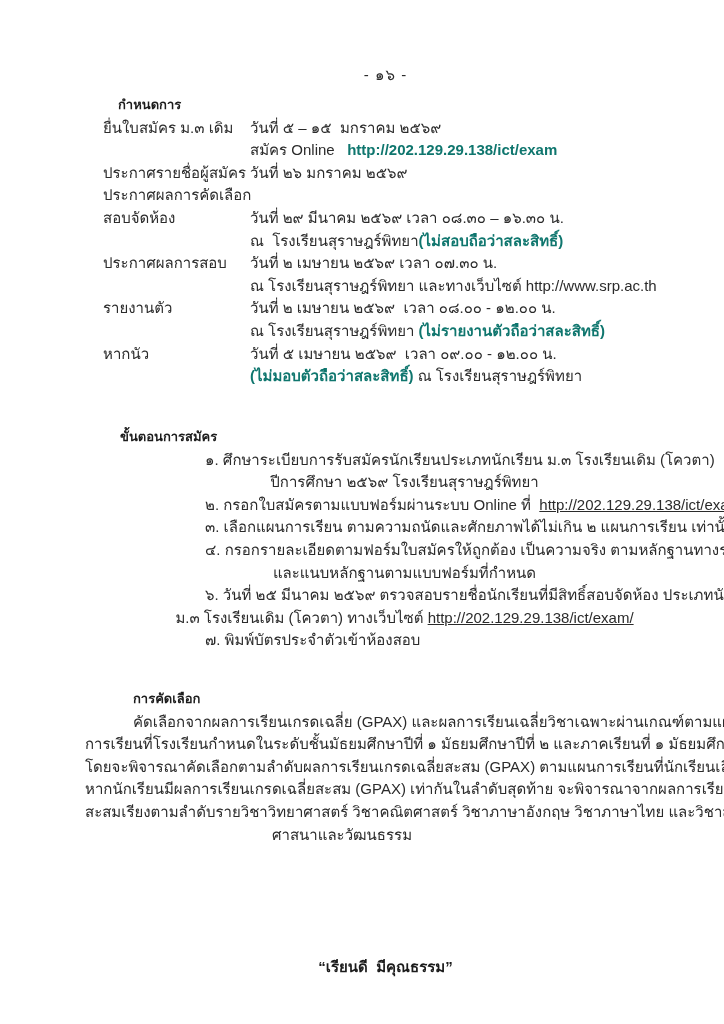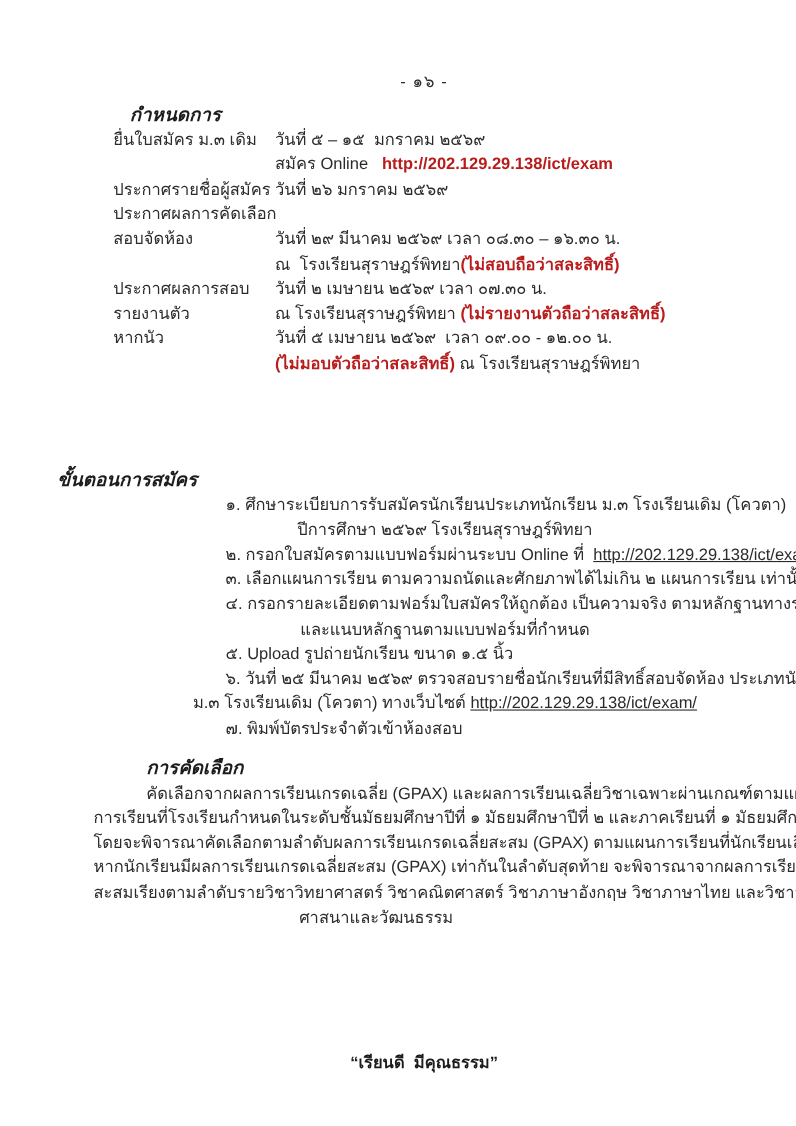--- a/index.html
+++ b/index.html
@@ -7,34 +7,34 @@
     position:relative;
     width:724px;height:1024px;
     background:#ffffff;
     overflow:hidden;
     color:#2b2b2b;
     font-family:"Liberation Sans", sans-serif;
     font-size:15px;
     padding-left:47px;
   }
   .line{line-height:22.6px;white-space:pre;}
-  .b{font-weight:700;color:#b91c1c;}
+  .b{font-weight:700;color:#0f766e;}
   .u{text-decoration:underline;}
   .pageno{position:absolute;top:64px;left:0;width:100%;text-align:center;letter-spacing:1px;}
-  .heading{font-weight:700;font-size:17px;color:#1c1c1c;font-style:italic;}
+  .heading{font-weight:700;font-size:13px;color:#1c1c1c;}
   
   #sec-schedule{position:absolute;top:94px;left:0;width:724px;}
   #sec-schedule .heading{margin-left:118px;}
   #schedule-rows{margin-left:103px;}
   .srow{display:flex;align-items:flex-start;}
   .slabel{width:147px;flex:none;}
   .svals{flex:1;min-width:0;}
   
   #sec-steps{position:absolute;top:426px;left:0;width:724px;}
-  #sec-steps .heading{margin-left:52px;}
+  #sec-steps .heading{margin-left:120px;}
   
   #sec-selection{position:absolute;top:688px;left:0;width:599px;}
   #sec-selection .heading{margin-left:133px;}
   
   .in-step{margin-left:205px;}
   .in-marg{margin-left:85px;text-align:center;}
   .in-para{margin-left:133px;}
   
   .footer{position:absolute;top:956px;left:0;width:100%;text-align:center;font-weight:700;color:#1c1c1c;}
 </style>
@@ -68,25 +68,27 @@
           <div class="slabel line">สอบจัดห้อง</div>
           <div class="svals">
             <div class="line"><span>วันที่ ๒๙ มีนาคม ๒๕๖๙ เวลา ๐๘.๓๐ – ๑๖.๓๐ น.</span></div>
             <div class="line"><span>ณ  โรงเรียนสุราษฎร์พิทยา</span><span class="b">(ไม่สอบถือว่าสละสิทธิ์)</span></div>
           </div>
         </div>
         <div class="srow">
           <div class="slabel line">ประกาศผลการสอบ</div>
           <div class="svals">
             <div class="line"><span>วันที่ ๒ เมษายน ๒๕๖๙ เวลา ๐๗.๓๐ น.</span></div>
+            <div class="line"><span>ณ โรงเรียนสุราษฎร์พิทยา และทางเว็บไซต์ http://www.srp.ac.th</span></div>
           </div>
         </div>
         <div class="srow">
           <div class="slabel line">รายงานตัว</div>
           <div class="svals">
+            <div class="line"><span>วันที่ ๒ เมษายน ๒๕๖๙  เวลา ๐๘.๐๐ - ๑๒.๐๐ น.</span></div>
             <div class="line"><span>ณ โรงเรียนสุราษฎร์พิทยา </span><span class="b">(ไม่รายงานตัวถือว่าสละสิทธิ์)</span></div>
           </div>
         </div>
         <div class="srow">
           <div class="slabel line">หากนัว</div>
           <div class="svals">
             <div class="line"><span>วันที่ ๕ เมษายน ๒๕๖๙  เวลา ๐๙.๐๐ - ๑๒.๐๐ น.</span></div>
             <div class="line"><span class="b">(ไม่มอบตัวถือว่าสละสิทธิ์)</span><span> ณ โรงเรียนสุราษฎร์พิทยา</span></div>
           </div>
         </div>
@@ -95,21 +97,20 @@
 
   <div id="sec-steps">
     <div class="heading line">ขั้นตอนการสมัคร</div>
     <div id="steps-lines">
         <div class="line in-step"><span>๑. ศึกษาระเบียบการรับสมัครนักเรียนประเภทนักเรียน ม.๓ โรงเรียนเดิม (โควตา)</span></div>
         <div class="line in-marg"><span>ปีการศึกษา ๒๕๖๙ โรงเรียนสุราษฎร์พิทยา</span></div>
         <div class="line in-step"><span>๒. กรอกใบสมัครตามแบบฟอร์มผ่านระบบ Online ที่  </span><span class="u">http://202.129.29.138/ict/exam/</span></div>
         <div class="line in-step"><span>๓. เลือกแผนการเรียน ตามความถนัดและศักยภาพได้ไม่เกิน ๒ แผนการเรียน เท่านั้น</span></div>
         <div class="line in-step"><span>๔. กรอกรายละเอียดตามฟอร์มใบสมัครให้ถูกต้อง เป็นความจริง ตามหลักฐานทางราชการ</span></div>
         <div class="line in-marg"><span>และแนบหลักฐานตามแบบฟอร์มที่กำหนด</span></div>
-        <div class="line in-step"><span>๕. Upload รูปถ่ายนักเรียน ขนาด ๑.๕ นิ้ว</span></div>
         <div class="line in-step"><span>๖. วันที่ ๒๕ มีนาคม ๒๕๖๙ ตรวจสอบรายชื่อนักเรียนที่มีสิทธิ์สอบจัดห้อง ประเภทนักเรียน</span></div>
         <div class="line in-marg"><span>ม.๓ โรงเรียนเดิม (โควตา) ทางเว็บไซต์ </span><span class="u">http://202.129.29.138/ict/exam/</span></div>
         <div class="line in-step"><span>๗. พิมพ์บัตรประจำตัวเข้าห้องสอบ</span></div>
       </div>
   </div>
 
   <div id="sec-selection">
     <div class="heading line">การคัดเลือก</div>
     <div id="selection-lines">
         <div class="line in-para"><span>คัดเลือกจากผลการเรียนเกรดเฉลี่ย (GPAX) และผลการเรียนเฉลี่ยวิชาเฉพาะผ่านเกณฑ์ตามแผน</span></div>

